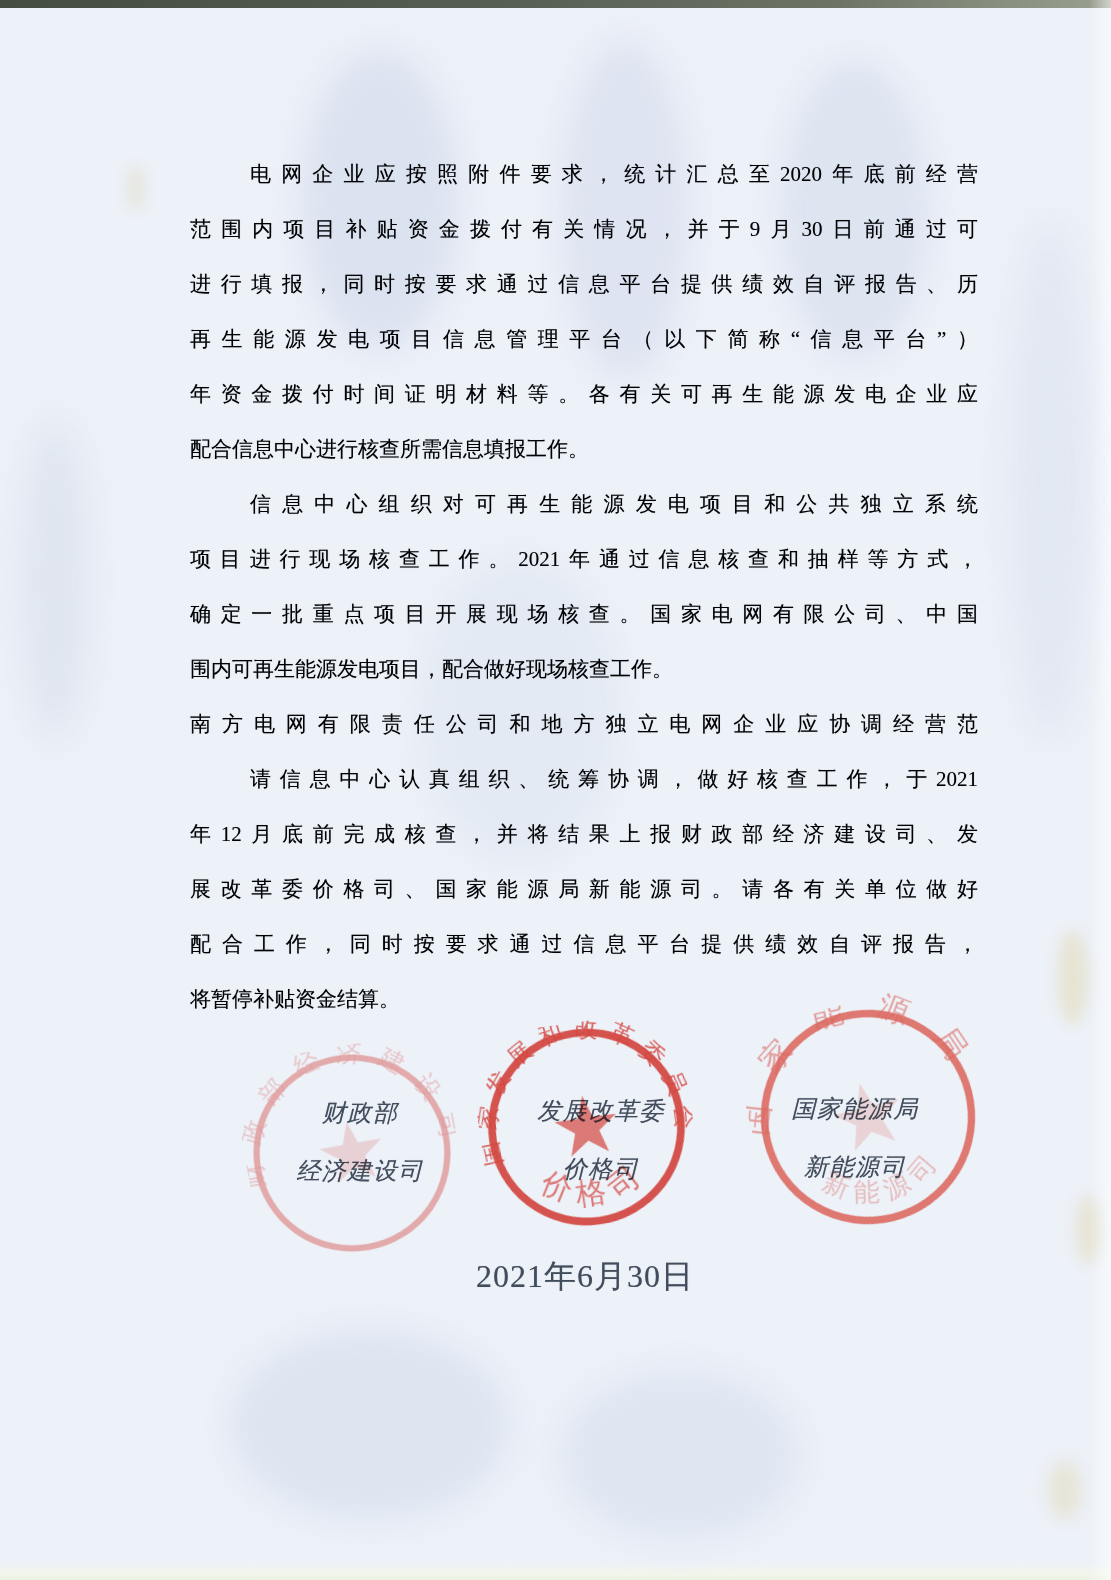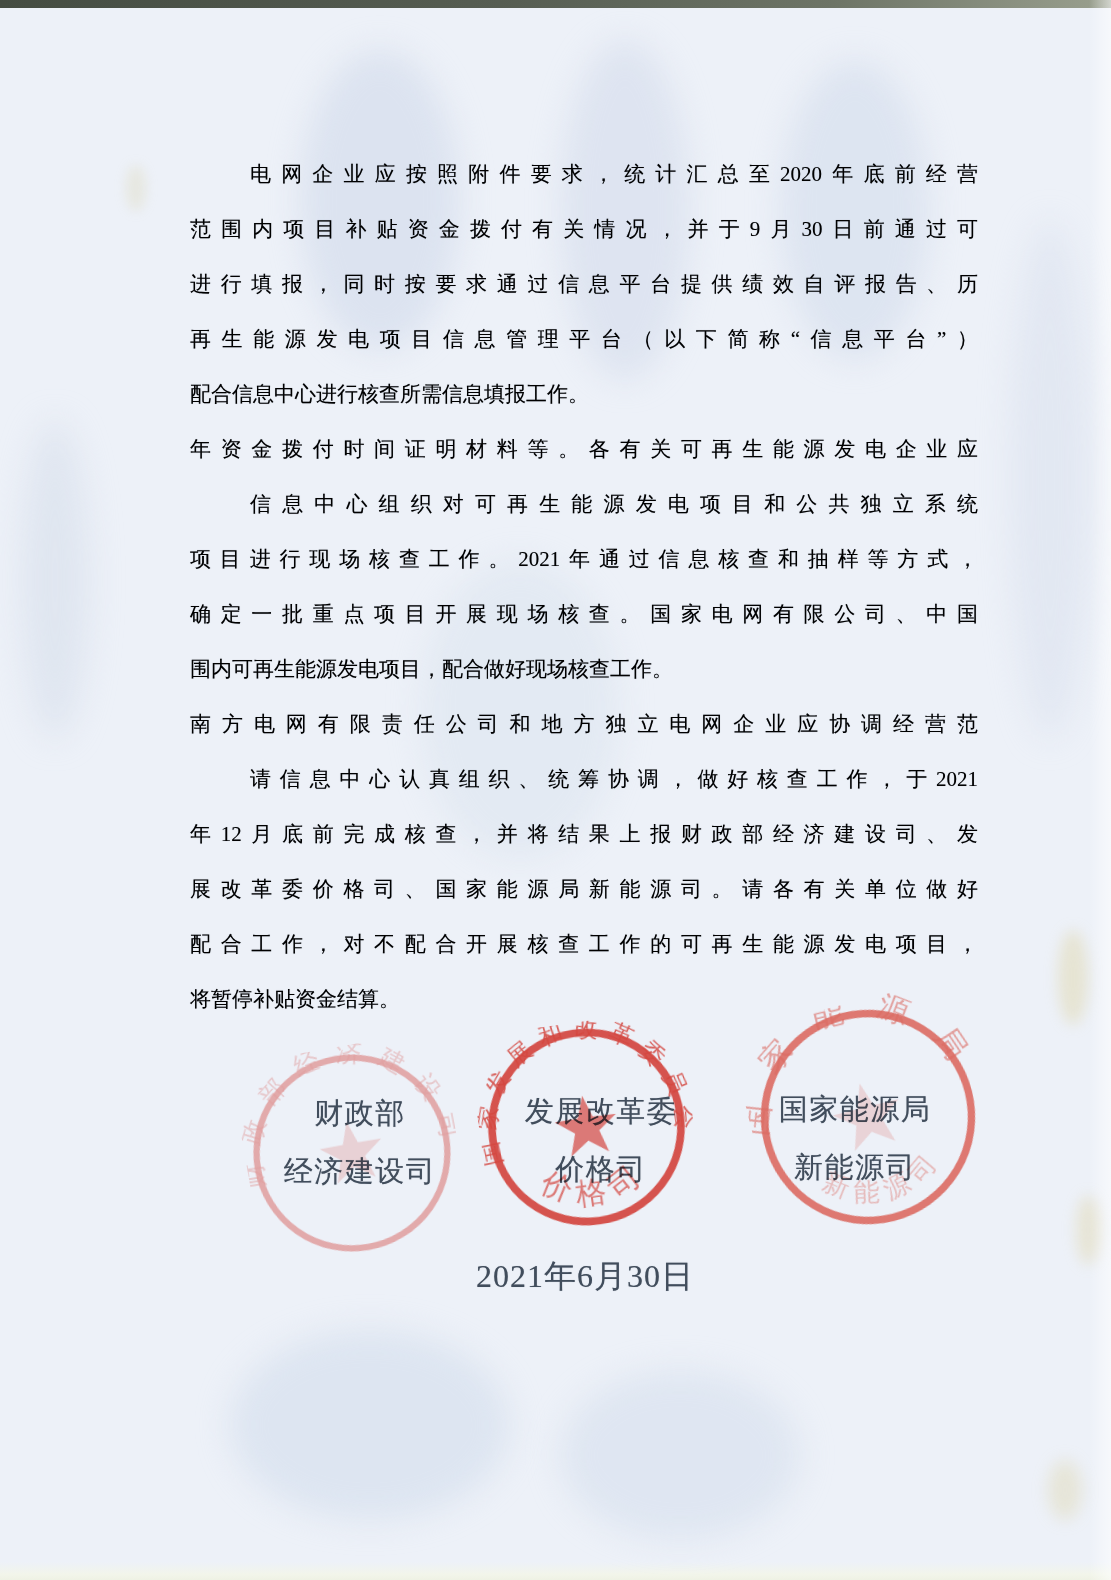--- a/index.html
+++ b/index.html
@@ -42,22 +42,23 @@
     text-shadow:0 0 .7px rgba(65,77,92,.55);
     margin-left:18px;
   }
   .line { height:55px; line-height:55px; white-space:nowrap; }
   .line.j { white-space:normal; text-align:justify; text-align-last:justify; }
   .line.ind { text-indent:60px; }
 
   
   .sig-col {
     position:absolute; transform:translateX(-50%); text-align:center;
-    font-size:29px; color:#414d5c; white-space:nowrap; letter-spacing:1.5px;
+    font-size:24px; color:#414d5c; white-space:nowrap; letter-spacing:1.5px;
     text-shadow:0 0 .7px rgba(65,77,92,.5);
+    font-style:italic;
   }
   .sig-col .l1 { line-height:32px; }
   .sig-col .l2 { line-height:32px; margin-top:26px; }
   .sig-1 { left:360px; top:1097px; }
   .sig-2 { left:601px; top:1095px; }
   .sig-3 { left:855px; top:1093px; }
 
   .date-line {
     position:absolute; left:585px; top:1255px; transform:translateX(-50%);
     font-size:32px; letter-spacing:1px; color:#414d5c; white-space:nowrap;
@@ -102,31 +103,31 @@
 <div class="blot y1"></div>
 <div class="blot y2"></div>
 <div class="blot y3"></div>
 <div class="blot y4"></div>
 
 <div class="body-text">
     <div class="line j ind">电网企业应按照附件要求，统计汇总至2020年底前经营</div>
     <div class="line j">范围内项目补贴资金拨付有关情况，并于9月30日前通过可</div>
     <div class="line j">进行填报，同时按要求通过信息平台提供绩效自评报告、历</div>
     <div class="line j">再生能源发电项目信息管理平台（以下简称“信息平台”）</div>
+    <div class="line j">年资金拨付时间证明材料等。各有关可再生能源发电企业应</div>
     <div class="line">配合信息中心进行核查所需信息填报工作。</div>
-    <div class="line j">年资金拨付时间证明材料等。各有关可再生能源发电企业应</div>
     <div class="line j ind">信息中心组织对可再生能源发电项目和公共独立系统</div>
     <div class="line j">项目进行现场核查工作。2021年通过信息核查和抽样等方式，</div>
     <div class="line j">确定一批重点项目开展现场核查。国家电网有限公司、中国</div>
     <div class="line">围内可再生能源发电项目，配合做好现场核查工作。</div>
     <div class="line j">南方电网有限责任公司和地方独立电网企业应协调经营范</div>
     <div class="line j ind">请信息中心认真组织、统筹协调，做好核查工作，于2021</div>
     <div class="line j">年12月底前完成核查，并将结果上报财政部经济建设司、发</div>
     <div class="line j">展改革委价格司、国家能源局新能源司。请各有关单位做好</div>
-    <div class="line j">配合工作，对不配合开展核查工作的可再生能源发电项目，</div>
+    <div class="line j">配合工作，同时按要求通过信息平台提供绩效自评报告，</div>
     <div class="line">将暂停补贴资金结算。</div>
   </div>
 
 <div class="sig-col sig-1">
   <div class="l1">财政部</div>
   <div class="l2">经济建设司</div>
 </div>
 <div class="sig-col sig-2">
   <div class="l1">发展改革委</div>
   <div class="l2">价格司</div>

